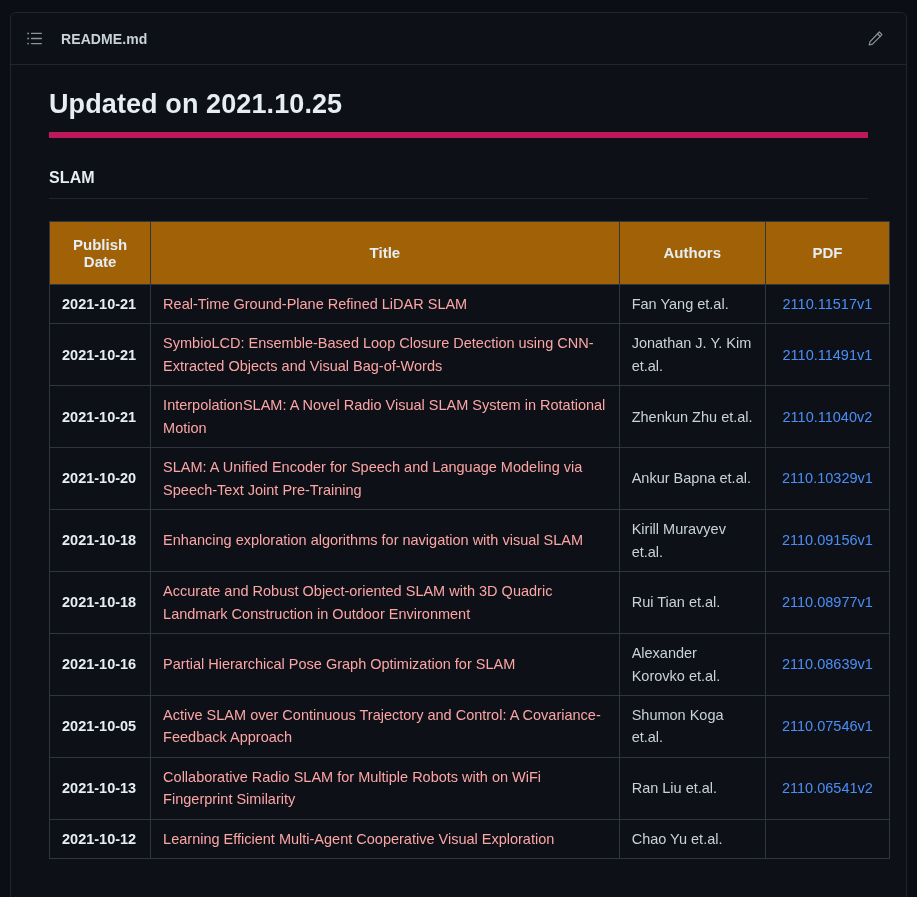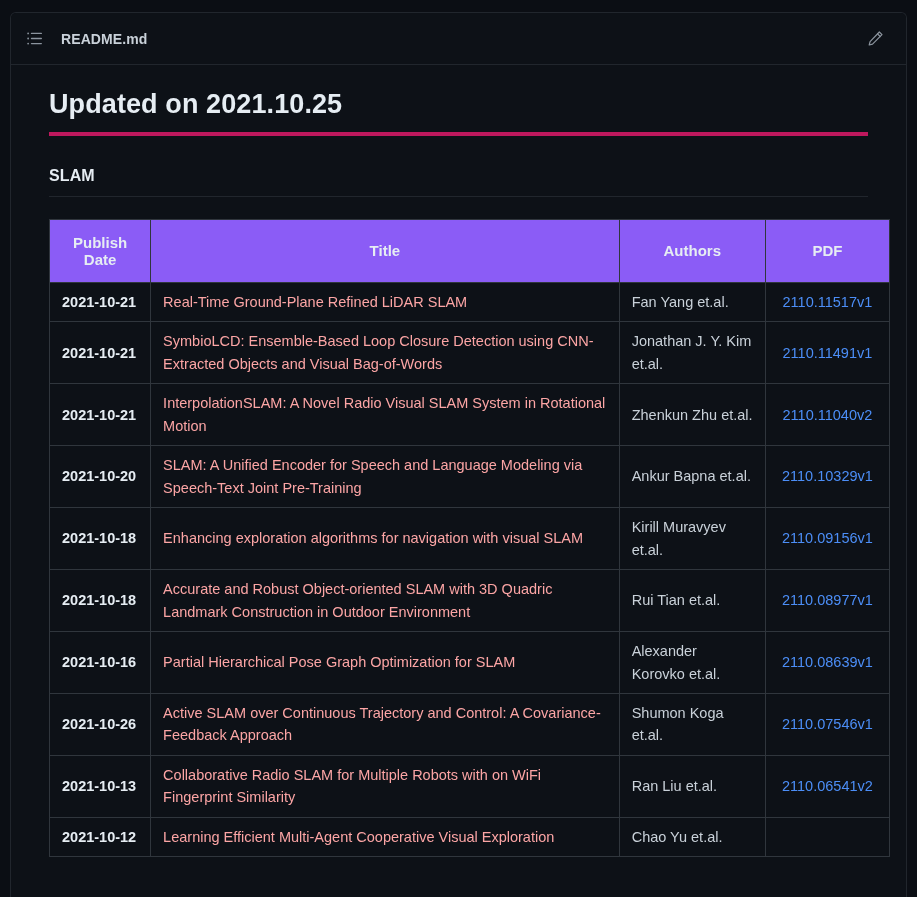--- a/index.html
+++ b/index.html
@@ -81,21 +81,21 @@
     color: #c9d1d9;
   }
 
   h1.md-h1 {
     font-size: 27px;
     font-weight: bold;
     line-height: 1.3;
     color: #e6edf3;
     padding-bottom: 10px;
     margin: 0 0 0 0;
-    border-bottom: 4px solid #be185d;
+    border-bottom: 6px solid #be185d;
     letter-spacing: .1px;
   }
 
   h2.md-h2 {
     font-size: 16px;
     font-weight: bold;
     line-height: 1.3;
     color: #e6edf3;
     padding-bottom: 9px;
     margin: 30px 0 0 0;
@@ -113,21 +113,21 @@
     width: 841px;
     table-layout: fixed;
     font-size: 14.5px;
   }
   table.md-table th,
   table.md-table td {
     border: 1px solid #30363d;
     vertical-align: middle;
   }
   table.md-table th {
-    background: #8b5cf6;
+    background: #a16207;
     color: #e6edf3;
     font-weight: bold;
     text-align: center;
     padding: 14px 10px;
     font-size: 15px;
   }
   table.md-table td {
     padding: 8px 12px;
     line-height: 1.55;
   }
@@ -261,21 +261,21 @@
                 <td class="cell-authors">Rui Tian et.al.</td>
                 <td class="cell-pdf"><a class="pdf-link">2110.08977v1</a></td>
               </tr>
               <tr class="md-row">
                 <td class="cell-date">2021-10-16</td>
                 <td class="cell-title">Partial Hierarchical Pose Graph Optimization for SLAM</td>
                 <td class="cell-authors">Alexander Korovko et.al.</td>
                 <td class="cell-pdf"><a class="pdf-link">2110.08639v1</a></td>
               </tr>
               <tr class="md-row">
-                <td class="cell-date">2021-10-26</td>
+                <td class="cell-date">2021-10-05</td>
                 <td class="cell-title">Active SLAM over Continuous Trajectory and Control: A Covariance-Feedback Approach</td>
                 <td class="cell-authors">Shumon Koga et.al.</td>
                 <td class="cell-pdf"><a class="pdf-link">2110.07546v1</a></td>
               </tr>
               <tr class="md-row">
                 <td class="cell-date">2021-10-13</td>
                 <td class="cell-title">Collaborative Radio SLAM for Multiple Robots with on WiFi Fingerprint Similarity</td>
                 <td class="cell-authors">Ran Liu et.al.</td>
                 <td class="cell-pdf"><a class="pdf-link">2110.06541v2</a></td>
               </tr>

